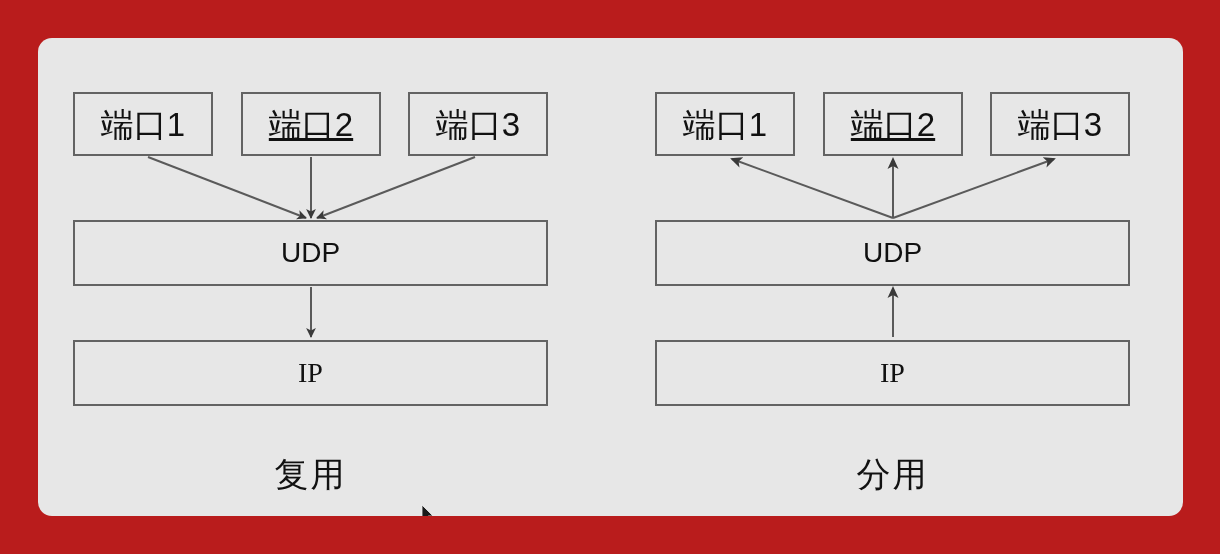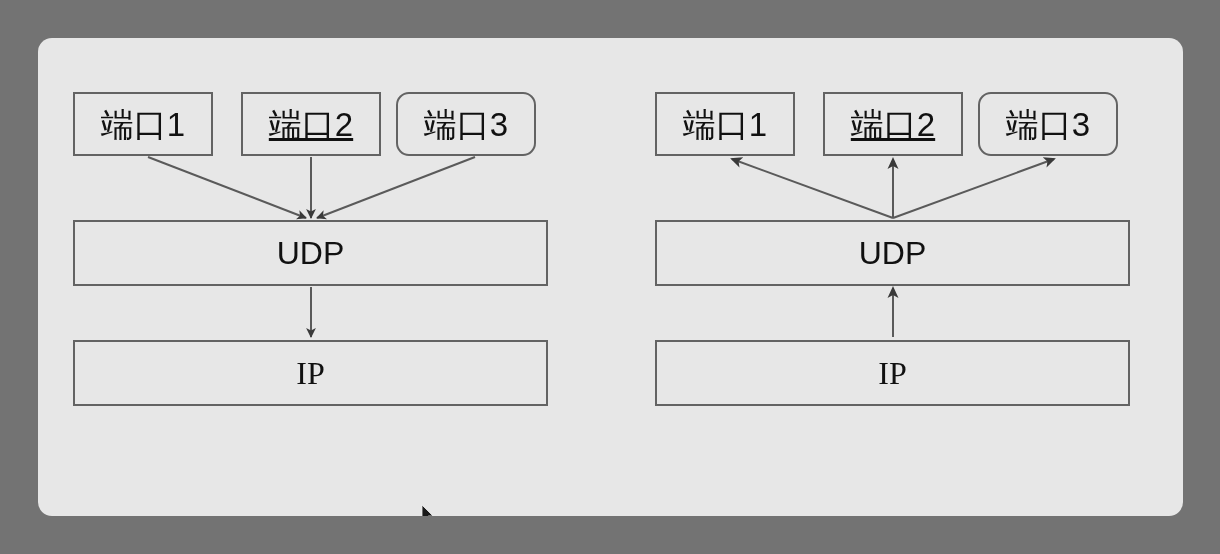--- a/index.html
+++ b/index.html
@@ -13,21 +13,21 @@
     font-family: "Liberation Sans", "DejaVu Sans", sans-serif;
     overflow: hidden;
     position: relative;
   }
   #stage {
     position: absolute;
     left: 0;
     top: 0;
     width: 1220px;
     height: 554px;
-    background: #737373;
+    background: #b91c1c;
   }
   #canvas-panel {
     position: absolute;
     left: 38px;
     top: 38px;
     width: 1145px;
     height: 478px;
     background: #e7e7e7;
     border-radius: 14px;
     overflow: hidden;
@@ -52,25 +52,25 @@
     color: #111111;
     line-height: 1;
   }
   .port-box {
     width: 140px;
     height: 64px;
     font-size: 33px;
   }
   .layer-box {
     height: 66px;
-    font-size: 32px;
+    font-size: 28px;
   }
   .port-1 { left: 35px;  top: 54px; }
   .port-2 { left: 203px; top: 54px; text-decoration: underline; }
-  .port-3 { left: 358px; top: 54px; border-radius: 13px; }
+  .port-3 { left: 370px; top: 54px; }
 
   .udp-box { left: 35px; top: 182px; width: 475px; }
   .ip-box  { left: 35px; top: 302px; width: 475px; font-family: Liberation Serif, serif; }
 
   .caption {
     position: absolute;
     top: 414px;
     left: 0;
     width: 545px;
     text-align: center;
@@ -132,20 +132,21 @@
 
         <line x1="110" y1="119" x2="268" y2="180" stroke="#5a5a5a" stroke-width="2" marker-end="url(#m-head-down)"></line>
 
         <line x1="273" y1="119" x2="273" y2="180" stroke="#5a5a5a" stroke-width="2" marker-end="url(#m-head-down)"></line>
 
         <line x1="437" y1="119" x2="279" y2="180" stroke="#5a5a5a" stroke-width="2" marker-end="url(#m-head-down)"></line>
 
         <line x1="273" y1="249" x2="273" y2="299" stroke="#5a5a5a" stroke-width="2" marker-end="url(#m-head-down)"></line>
       </svg>
 
+      <div class="caption">复用</div>
     </div>
 
     <div class="diagram" id="diagram-demultiplex">
 
       <div class="node-box port-box port-1">
         <span>端口1</span>
       </div>
 
       <div class="node-box port-box port-2">
         <span>端口2</span>
@@ -172,20 +173,21 @@
 
         <line x1="273" y1="180" x2="112" y2="121" stroke="#5a5a5a" stroke-width="2" marker-end="url(#m-head-up)"></line>
 
         <line x1="273" y1="180" x2="273" y2="121" stroke="#5a5a5a" stroke-width="2" marker-end="url(#m-head-up)"></line>
 
         <line x1="273" y1="180" x2="434" y2="121" stroke="#5a5a5a" stroke-width="2" marker-end="url(#m-head-up)"></line>
 
         <line x1="273" y1="299" x2="273" y2="250" stroke="#5a5a5a" stroke-width="2" marker-end="url(#m-head-up)"></line>
       </svg>
 
+      <div class="caption">分用</div>
     </div>
 
     <svg id="mouse-cursor" viewBox="0 0 14 20">
       <path d="M1,1 L1,16.5 L4.6,13 L7.1,18.6 L9.6,17.4 L7.2,12 L12,12 Z" fill="#1a1a1a" stroke="#f0f0f0" stroke-width="0.8"></path>
     </svg>
 
   </div>
 </div>
 
 </body></html>

